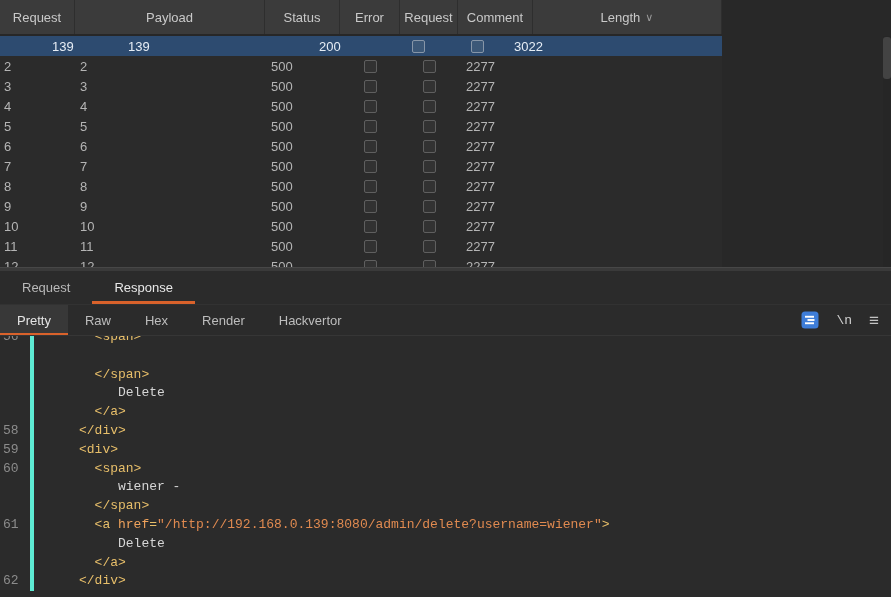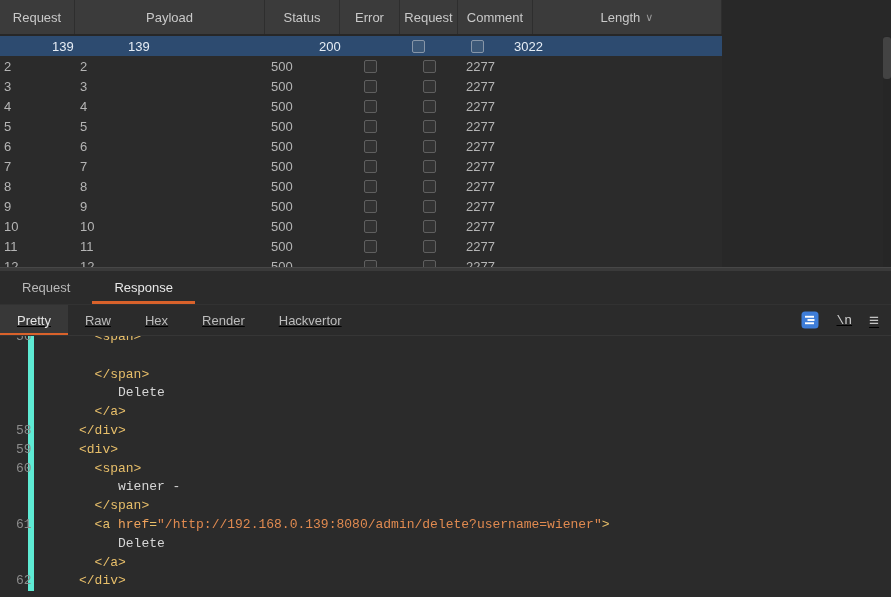--- a/index.html
+++ b/index.html
@@ -32,35 +32,35 @@
   
   .splitter { height:4px; flex:0 0 4px; background:#3a3a3a; border-top:1px solid #474747; cursor:row-resize; }
 
   
   .viewer { flex:1; display:flex; flex-direction:column; background:#2b2b2b; overflow:hidden; }
   .tabbar { height:34px; flex:0 0 34px; display:flex; align-items:stretch; border-bottom:1px solid #323232; }
   .tab { display:flex; align-items:center; padding:3px 22px 0 22px; font-size:13px; color:#b9b9b9;
          border-bottom:3px solid transparent; cursor:pointer; }
   .tab.active { color:#e8e8e8; border-bottom-color:#d9622b; }
 
-  .subtabbar { height:31px; flex:0 0 31px; display:flex; align-items:stretch; border-bottom:1px solid #363636;text-decoration:underline; }
+  .subtabbar { height:31px; flex:0 0 31px; display:flex; align-items:stretch; border-bottom:1px solid #363636; }
   .subtab { display:flex; align-items:center; padding:2px 17px 0 17px; font-size:13px; color:#bdbdbd;
             border-bottom:2px solid transparent; cursor:pointer; }
   .subtab.active { background:#383838; color:#e5e5e5; border-bottom-color:#d9622b; }
   .iconbar { margin-left:auto; display:flex; align-items:center; gap:17px; padding-right:12px; }
   .nlabel { font-family:"Liberation Mono", monospace; font-size:13px; color:#d2d2d2; cursor:pointer; }
   .menu-glyph { font-size:17px; color:#c4c4c4; line-height:1; cursor:pointer; }
   .pbtn { display:flex; align-items:center; cursor:pointer; }
 
   
   .code { flex:1; overflow:hidden; background:#2b2b2b;
           font-family:"Liberation Mono", monospace; font-size:13px; }
   .code-lines { margin-top:-8px; }
   .cline { display:flex; height:18.8px; line-height:18.8px; white-space:pre; }
-  .gut { flex:0 0 34px; width:34px; padding-left:16px; color:#8c8c8c; border-right:6px solid #5eead4;font-family:Liberation Mono, monospace; }
+  .gut { flex:0 0 34px; width:34px; padding-left:3px; color:#8c8c8c; border-right:4px solid #5eead4;font-family:Liberation Mono, monospace; }
   .ccontent { padding-left:6px; }
   .sg-tag { color:#e8bf6a; }
   .sg-attr { color:#f0a35c; }
   .sg-str { color:#e08a50; }
   .sg-txt { color:#d6d6d6; }
 </style>
 </head>
 <body>
 
 <div class="app">

